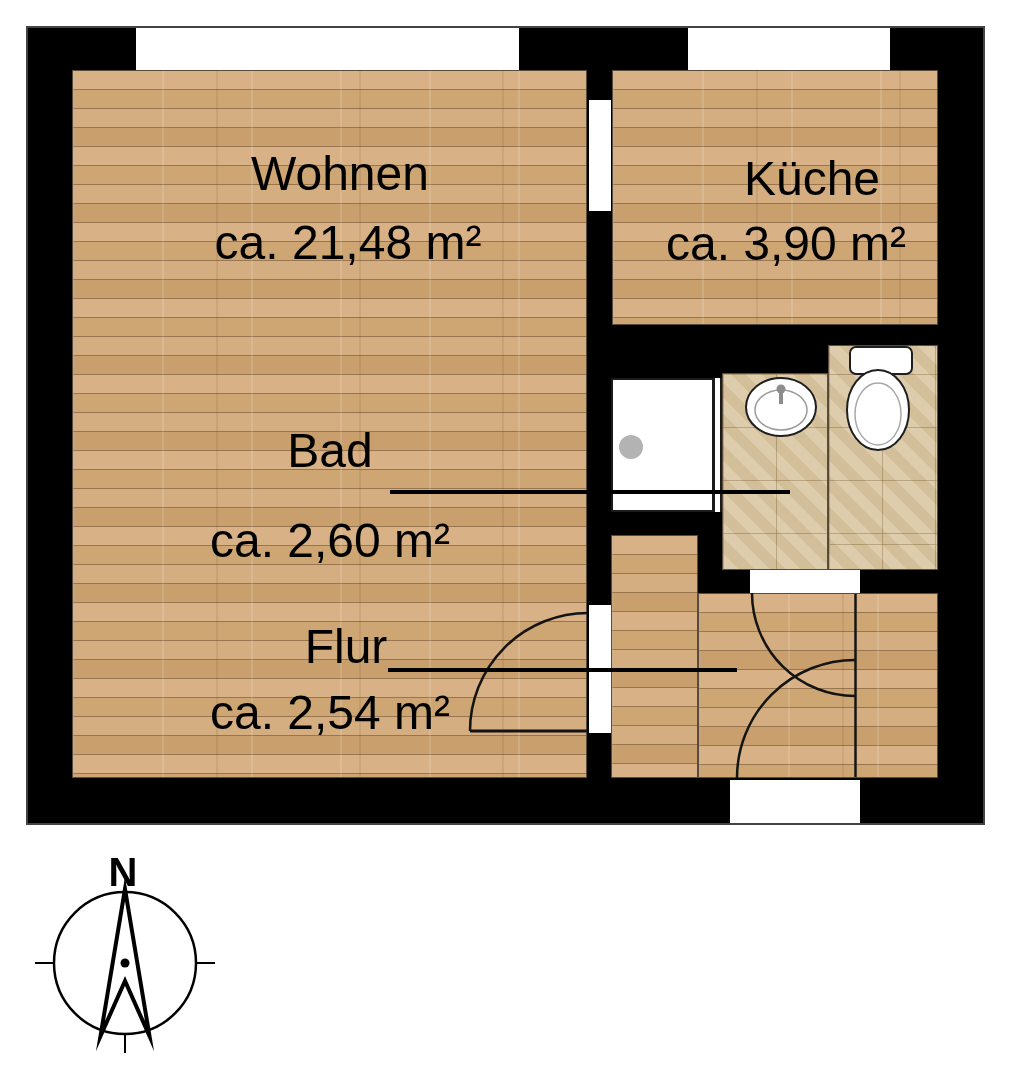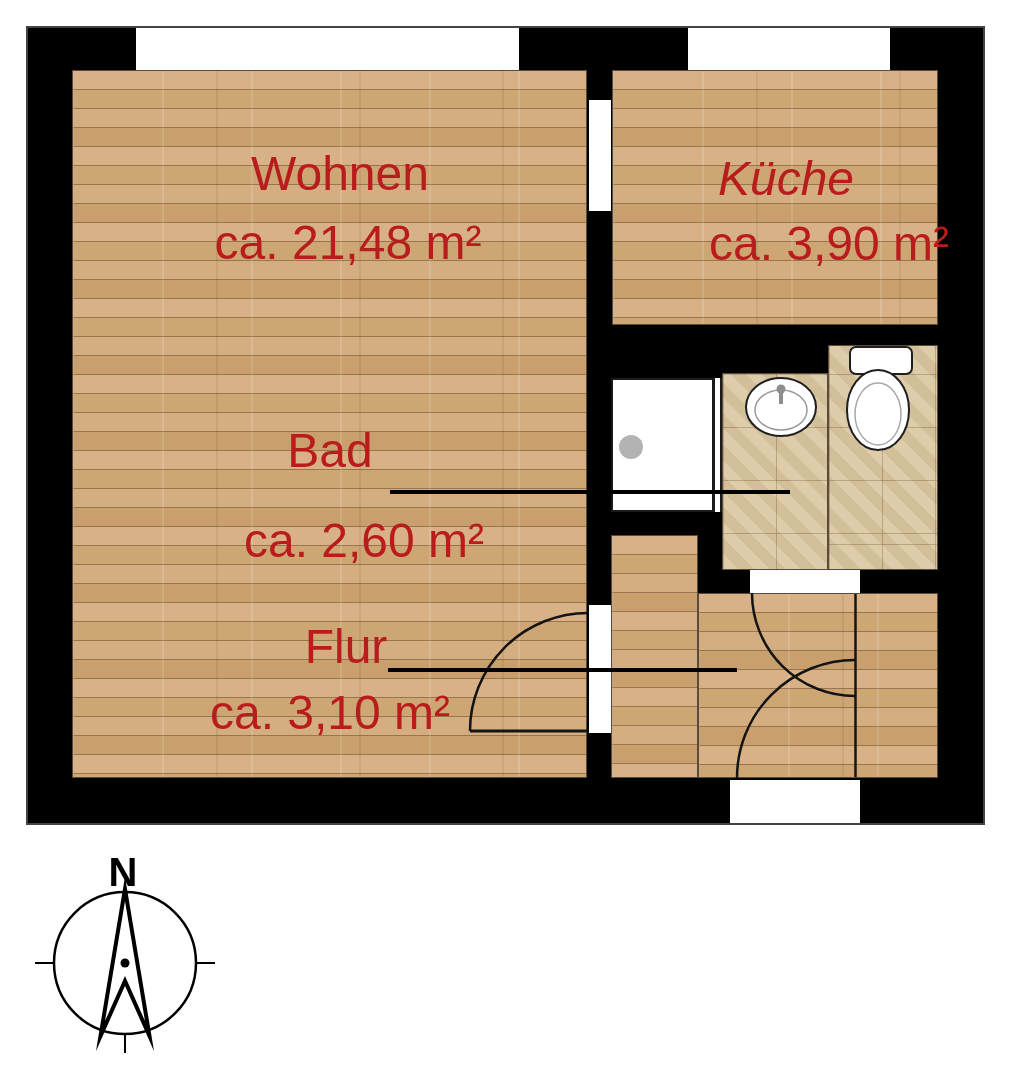--- a/index.html
+++ b/index.html
@@ -30,21 +30,21 @@
       repeating-linear-gradient(90deg, rgba(146,117,76,0.55) 0 1px, rgba(0,0,0,0) 1px 53px),
       repeating-linear-gradient(180deg, rgba(146,117,76,0.55) 0 1px, rgba(0,0,0,0) 1px 53px);
     border:1px solid #5a4b3a;
   }
   #tiles-right{background-position:0 0,0 0,0 -25px;}
   #shower-tray{background:#ffffff;border:2px solid #1b1b1b;}
   #shower-glass{background:#ffffff;border-left:2px solid #1b1b1b;border-right:2px solid #1b1b1b;}
   #shower-drain{width:24px;height:24px;border-radius:50%;background:#b3b3b3;}
   .room-label{
     position:absolute;transform:translate(-50%,-50%);
-    font-size:48px;line-height:1;color:#b91c1c;white-space:nowrap;
+    font-size:48px;line-height:1;color:#000000;white-space:nowrap;
     font-family:"Liberation Sans",sans-serif;
   }
   #overlay{left:0;top:0;width:1011px;height:1080px;pointer-events:none;}
   .compass-n{font-family:"Liberation Sans",sans-serif;font-weight:bold;font-size:40px;fill:#000;}
 </style>
 </head>
 <body>
 
 <div class="abs" id="plan-walls"></div>
 
@@ -101,18 +101,18 @@
     <line x1="196" y1="963" x2="215" y2="963" stroke="#000" stroke-width="2"></line>
     <line x1="125" y1="1034" x2="125" y2="1053" stroke="#000" stroke-width="2"></line>
     <polygon points="125,889 149.5,1036 125,981 100.5,1036" fill="#ffffff" stroke="#000" stroke-width="4" stroke-miterlimit="12"></polygon>
     <circle cx="125" cy="963" r="4.5" fill="#000"></circle>
     <text x="123" y="886" text-anchor="middle" class="compass-n">N</text>
   </g>
 </svg>
 
 <div class="room-label" style="left:340px;top:174px;">Wohnen</div>
 <div class="room-label" style="left:348px;top:243px;">ca. 21,48 m²</div>
-<div class="room-label" style="left:786px;top:179px;font-style:italic;">Küche</div>
-<div class="room-label" style="left:786px;top:244px;margin-left:43px;">ca. 3,90 m²</div>
+<div class="room-label" style="left:812px;top:179px;">Küche</div>
+<div class="room-label" style="left:786px;top:244px;">ca. 3,90 m²</div>
 <div class="room-label" style="left:330px;top:451px;">Bad</div>
-<div class="room-label" style="left:330px;top:541px;margin-left:34px;">ca. 2,60 m²</div>
+<div class="room-label" style="left:330px;top:541px;">ca. 2,60 m²</div>
 <div class="room-label" style="left:330px;top:647px;margin-left:16px;">Flur</div>
-<div class="room-label" style="left:330px;top:713px;">ca. 3,10 m²</div>
+<div class="room-label" style="left:330px;top:713px;">ca. 2,54 m²</div>
 
 </body></html>

